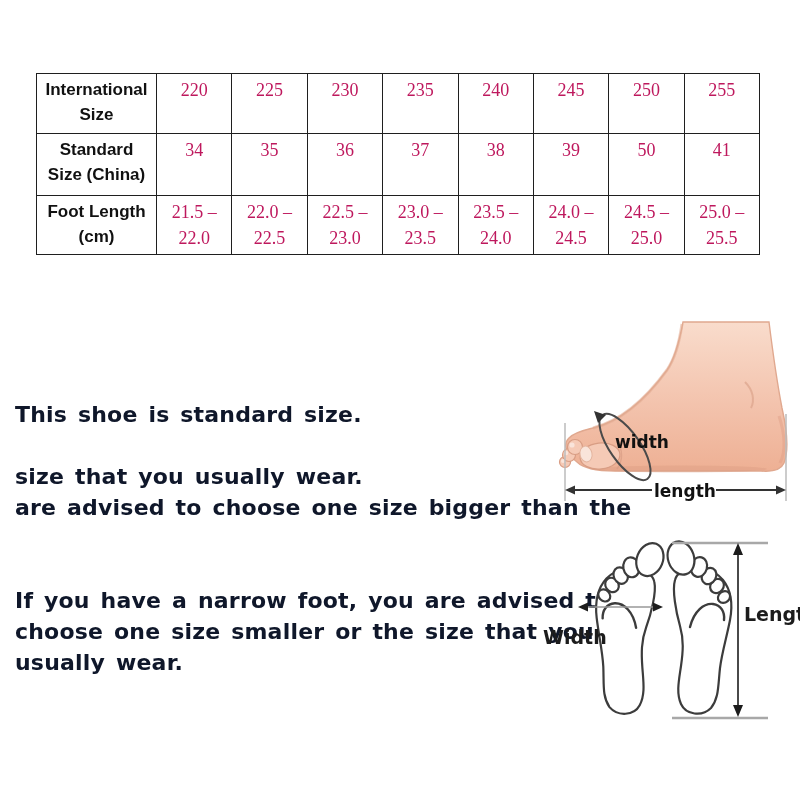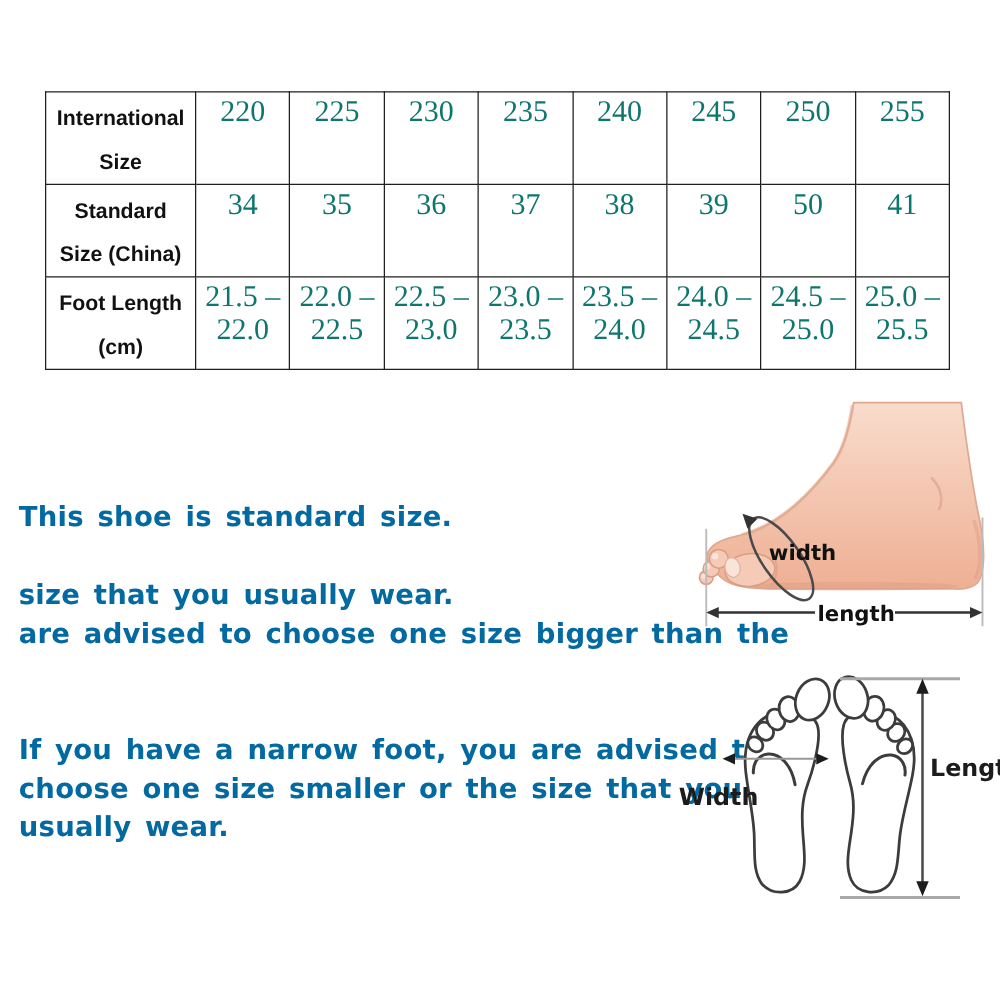--- a/index.html
+++ b/index.html
@@ -9,26 +9,26 @@
   
   .size-table{position:absolute;left:36px;top:73px;width:724px;border-collapse:collapse;
               table-layout:fixed;}
   .size-table td{border:1.6px solid #1f1f1f;text-align:center;vertical-align:top;
                  padding:3px 1px 0 1px;white-space:pre-line;background:#fff;}
   .size-table tr.r1 td{height:56px;}
   .size-table tr.r2 td{height:58px;}
   .size-table tr.r3 td{height:55px;}
   .size-table tr.r4 td{height:58px;}
   td.rowhead{font-family:"Liberation Sans",sans-serif;font-weight:bold;font-size:17px;
-             line-height:35px;color:#111;}
-  td.val{font-family:"Liberation Serif",serif;font-size:24px;line-height:26px;color:#0f766e;}
+             line-height:25px;color:#111;}
+  td.val{font-family:"Liberation Serif",serif;font-size:18px;line-height:26px;color:#be185d;}
 
   
   .note{position:absolute;left:15px;font-family:"DejaVu Sans",sans-serif;font-weight:700;
-        font-size:22px;line-height:31px;color:#0369a1;word-spacing:3px;letter-spacing:.2px;}
+        font-size:22px;line-height:31px;color:#0f172a;word-spacing:3px;letter-spacing:.2px;}
   #note1{top:399px;}
   #note2{top:461px;}
   #note3{top:585px;}
 
   
   .diagram{position:absolute;}
   #foot-photo{left:553px;top:320px;}
   #footprints{left:505px;top:530px;}
   .sole{fill:#ffffff;stroke:#3c3c3c;stroke-width:2.2;stroke-linejoin:round;}
   .toe{fill:#ffffff;stroke:#3c3c3c;stroke-width:2.2;}

